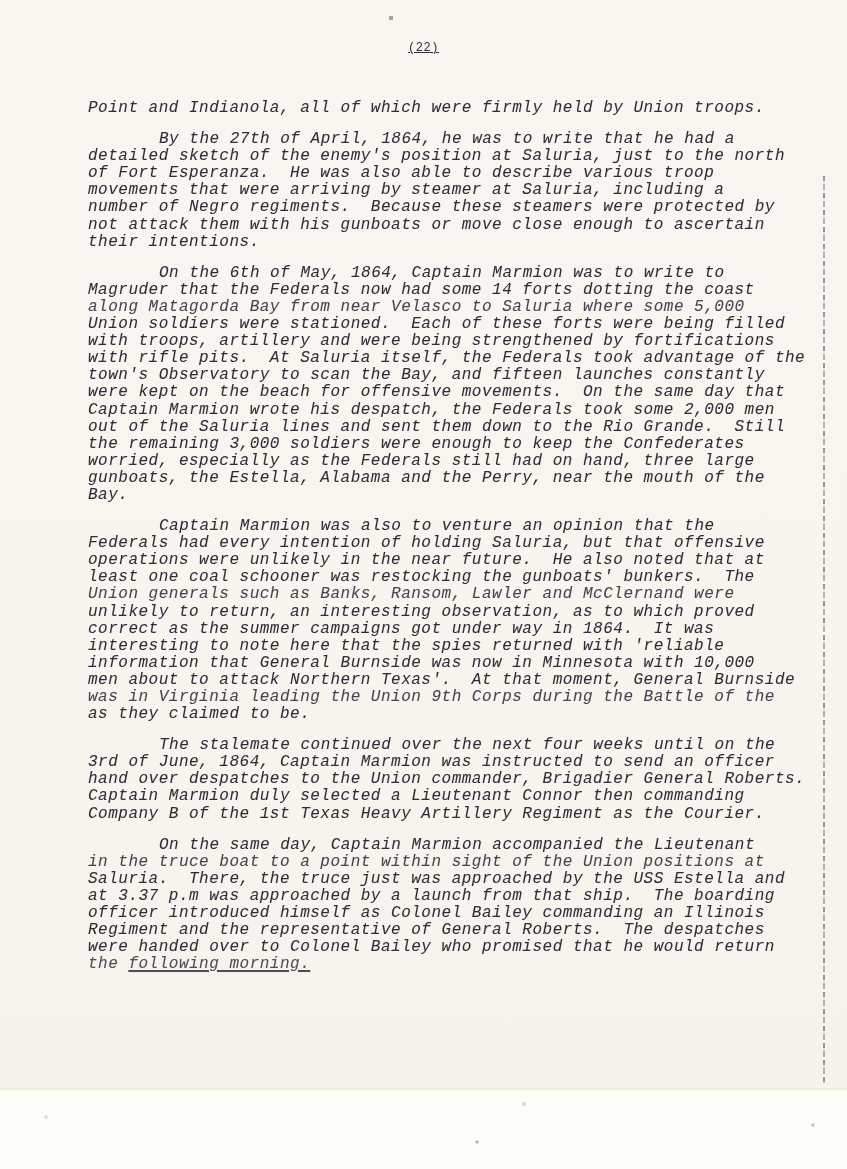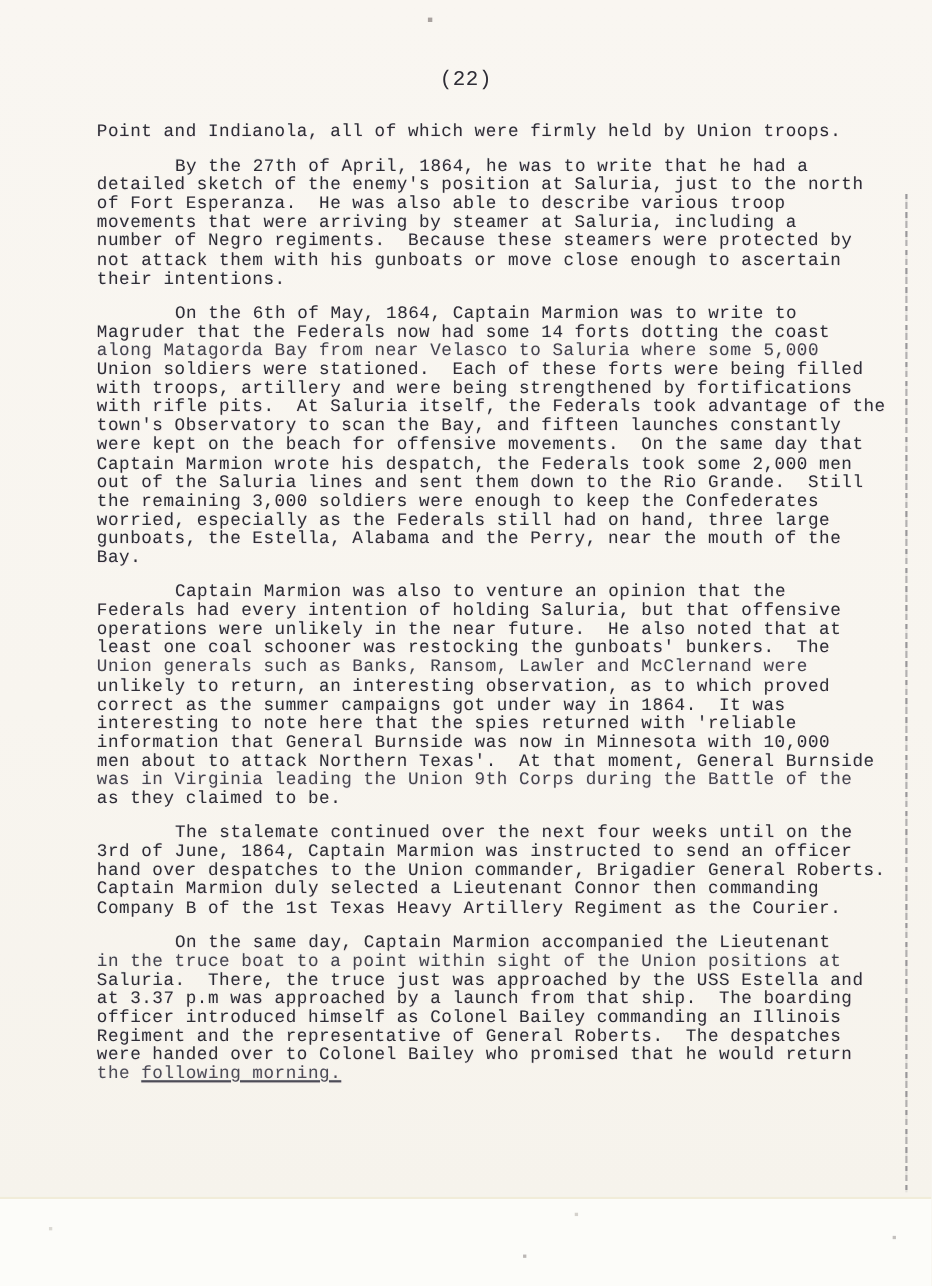--- a/index.html
+++ b/index.html
@@ -11,35 +11,36 @@
     position: relative;
     width: 847px;
     height: 1169px;
     background: linear-gradient(180deg, #f9f6f1 0%, #f8f5ef 55%, #f6f3ec 93%, #f7f3ea 100%);
     overflow: hidden;
     font-family: "Liberation Mono", "DejaVu Sans Mono", monospace;
     color: #2e2d36;
   }
   .page-number {
     position: absolute;
-    top: 64px;
+    top: 40px;
     left: 0;
     width: 100%;
     text-align: center;
-    font-size: 19px;
+    font-size: 12px;
     letter-spacing: 0.5px;
     line-height: 17px;
+    text-decoration: underline;
   }
   .content {
     position: absolute;
     left: 88px;
     top: 100px;
     width: 740px;
   }
-  .para { margin: 12px 0 14px 0; }
+  .para { margin: 0 0 14px 0; font-style: italic; }
   .line {
     white-space: pre;
     font-size: 16px;
     line-height: 17.1px;
     letter-spacing: 0.5px;
     text-shadow: 0.5px 0.4px 0 rgba(150, 70, 130, 0.09),
                 -0.5px -0.3px 0 rgba(60, 130, 140, 0.09);
   }
   .indent { padding-left: 71px; }
   .fade {

